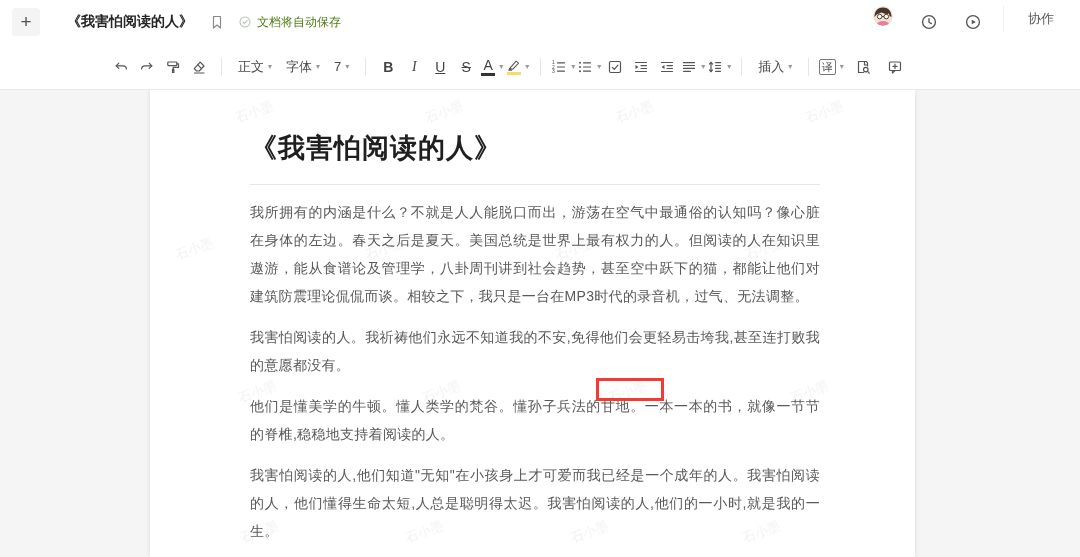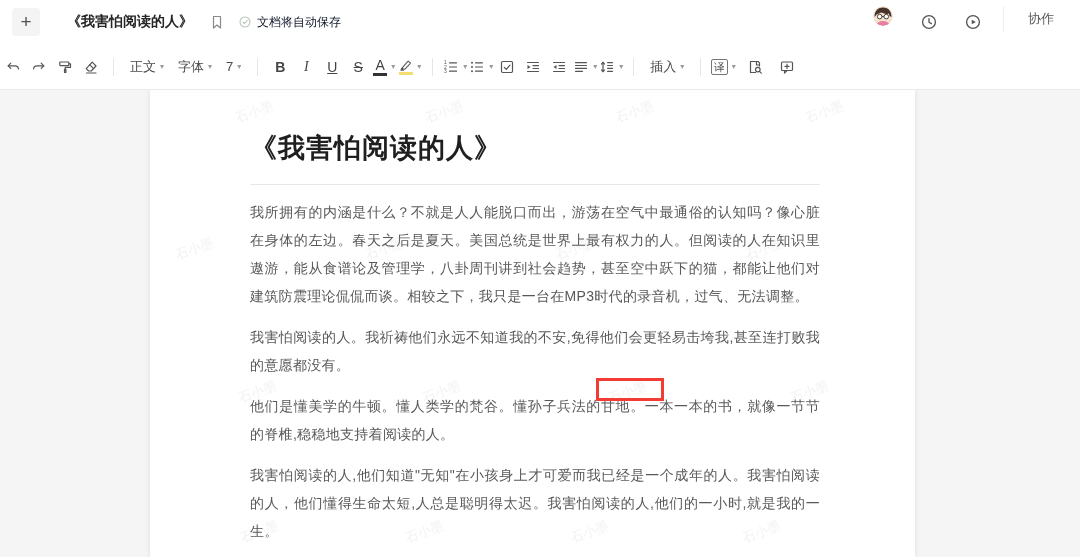--- a/index.html
+++ b/index.html
@@ -6,29 +6,29 @@
     font-family:"Liberation Sans","DejaVu Sans",sans-serif;-webkit-font-smoothing:antialiased;}
   svg{display:block;}
   .ico{stroke:#555;fill:none;stroke-width:1.2;stroke-linecap:round;stroke-linejoin:round;}
 
   
   .topbar{height:44px;display:flex;align-items:center;padding:0 12px;background:#fff;box-sizing:border-box;}
   .plus-btn{width:28px;height:28px;border-radius:4px;background:#f4f4f4;color:#555;
     font-size:19px;line-height:27px;text-align:center;cursor:pointer;}
   .doc-title{margin-left:27px;font-size:14px;font-weight:bold;color:#262626;}
   .bookmark-btn{margin-left:16px;cursor:pointer;}
-  .autosave{margin-left:13px;display:flex;align-items:center;gap:5px;color:#0f172a;font-size:12px;}
+  .autosave{margin-left:13px;display:flex;align-items:center;gap:5px;color:#4d7c0f;font-size:12px;}
   .topbar-right{margin-left:auto;display:flex;}
   .avatar{width:20px;height:20px;border-radius:50%;overflow:hidden;cursor:pointer;}
   .tb-iconbtn{width:44px;height:32px;display:flex;align-items:center;justify-content:center;cursor:pointer;}
   .collab-btn{color:#595959;font-size:13px;padding:0 14px 0 24px;margin-left:8px;height:26px;
     line-height:26px;border-left:1px solid #efefef;cursor:pointer;}
 
   
-  .toolbar{height:46px;display:flex;align-items:center;background:#fff;
+  .toolbar{height:46px;display:flex;align-items:center;padding-left:108px;background:#fff;
     border-bottom:1px solid #e9e9e9;box-sizing:border-box;color:#555;}
   .tbtn{display:flex;align-items:center;justify-content:center;height:28px;min-width:26px;cursor:pointer;}
   .sep{width:1px;height:18px;background:#e6e6e6;margin:0 9px;flex:none;}
   .dd{display:flex;align-items:center;font-size:13px;color:#4a4a4a;margin:0 7px;cursor:pointer;}
   .caret{font-size:8px;color:#9a9a9a;margin-left:4px;line-height:1;}
   .fmt-letter{font-size:14px;color:#444;}
   .b{font-weight:bold;}
   .i{font-style:italic;font-family:"Liberation Serif","DejaVu Serif",serif;}
   .u{text-decoration:underline;}
   .s{text-decoration:line-through;}

